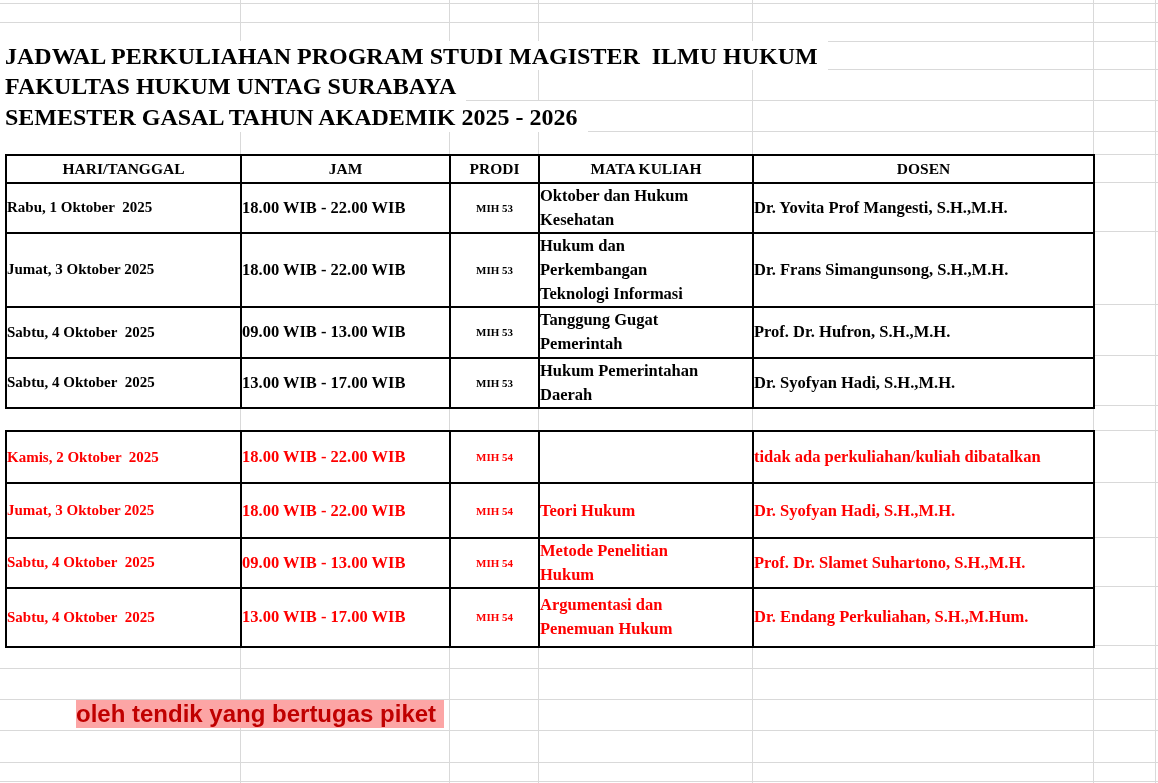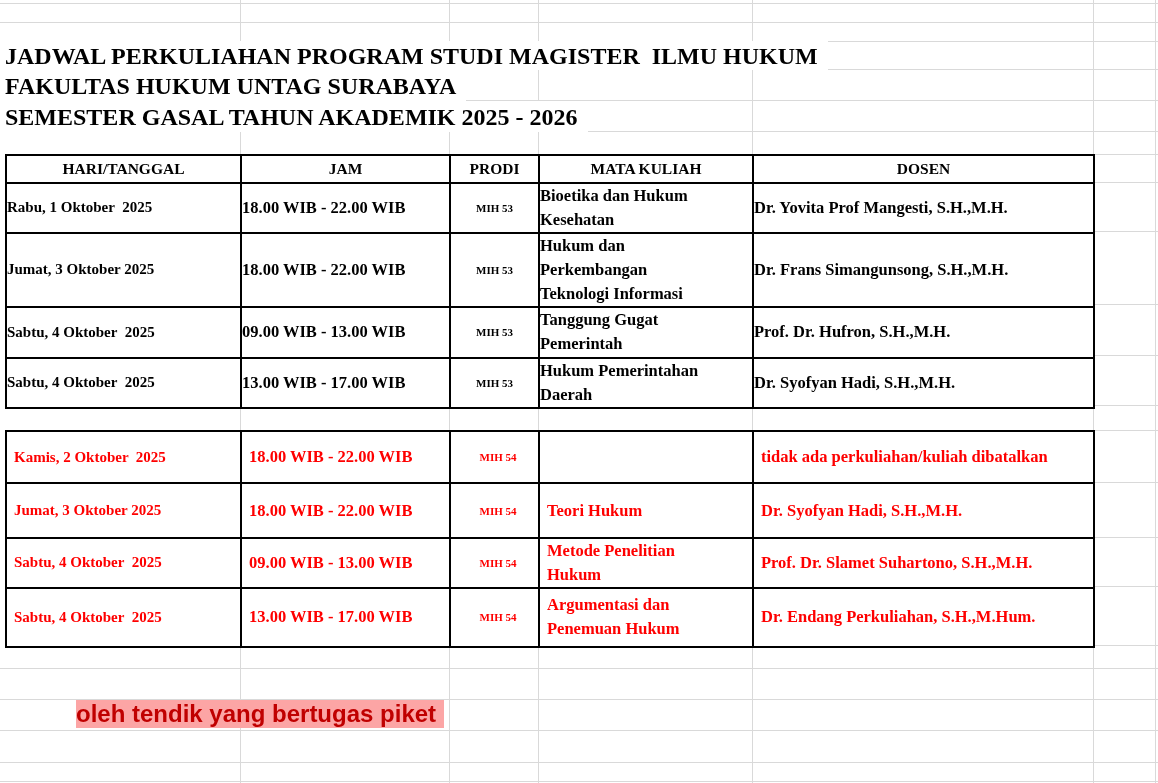--- a/index.html
+++ b/index.html
@@ -23,21 +23,21 @@
   }
   table.sched th, table.sched td {
     border:2px solid #000; vertical-align:middle; padding:0; overflow:hidden;
   }
   table.sched th { font-size:15.5px; text-align:center; font-weight:bold; }
   td.c-hari  { padding-left:4px;  font-size:15px; white-space:pre; }
   td.c-jam   { padding-left:6px;  font-size:16.5px; white-space:pre; }
   td.c-prodi { text-align:center; font-size:11px; }
   td.c-mk    { padding-left:4px;  font-size:16.5px; white-space:pre-wrap; line-height:1.45; }
   td.c-dosen { padding-left:5px;  font-size:16.5px; white-space:nowrap; }
-  table.sched.red td { color:var(--red);padding-left:7px; }
+  table.sched.red td { color:var(--red); }
   .note-line1 {
     position:absolute; left:0; top:669px; height:29px; z-index:2; background:#fff;
     color:var(--noteRed); font-size:22px; white-space:pre; padding-left:5px;
     display:flex; align-items:center; width:max-content;
   }
   .note-line2 {
     position:absolute; left:76px; top:700px; height:28px; z-index:2; background:#fca5a5;
     color:var(--noteRed); font-size:24px; white-space:pre; padding:0 8px 0 0;
     font-family:"Liberation Sans", sans-serif; font-weight:bold;
     display:flex; align-items:center; width:max-content;
@@ -96,21 +96,21 @@
       <th>HARI/TANGGAL</th>
       <th>JAM</th>
       <th>PRODI</th>
       <th>MATA KULIAH</th>
       <th>DOSEN</th>
     </tr>
     <tr style="height:49px">
       <td class="c-hari">Rabu, 1 Oktober  2025</td>
       <td class="c-jam">18.00 WIB - 22.00 WIB</td>
       <td class="c-prodi">MIH 53</td>
-      <td class="c-mk">Bioetika dan Hukum
+      <td class="c-mk">Oktober dan Hukum
 Kesehatan</td>
       <td class="c-dosen">Dr. Yovita Prof Mangesti, S.H.,M.H.</td>
     </tr>
     <tr style="height:73px">
       <td class="c-hari">Jumat, 3 Oktober 2025</td>
       <td class="c-jam">18.00 WIB - 22.00 WIB</td>
       <td class="c-prodi">MIH 53</td>
       <td class="c-mk">Hukum dan
 Perkembangan
 Teknologi Informasi</td>

